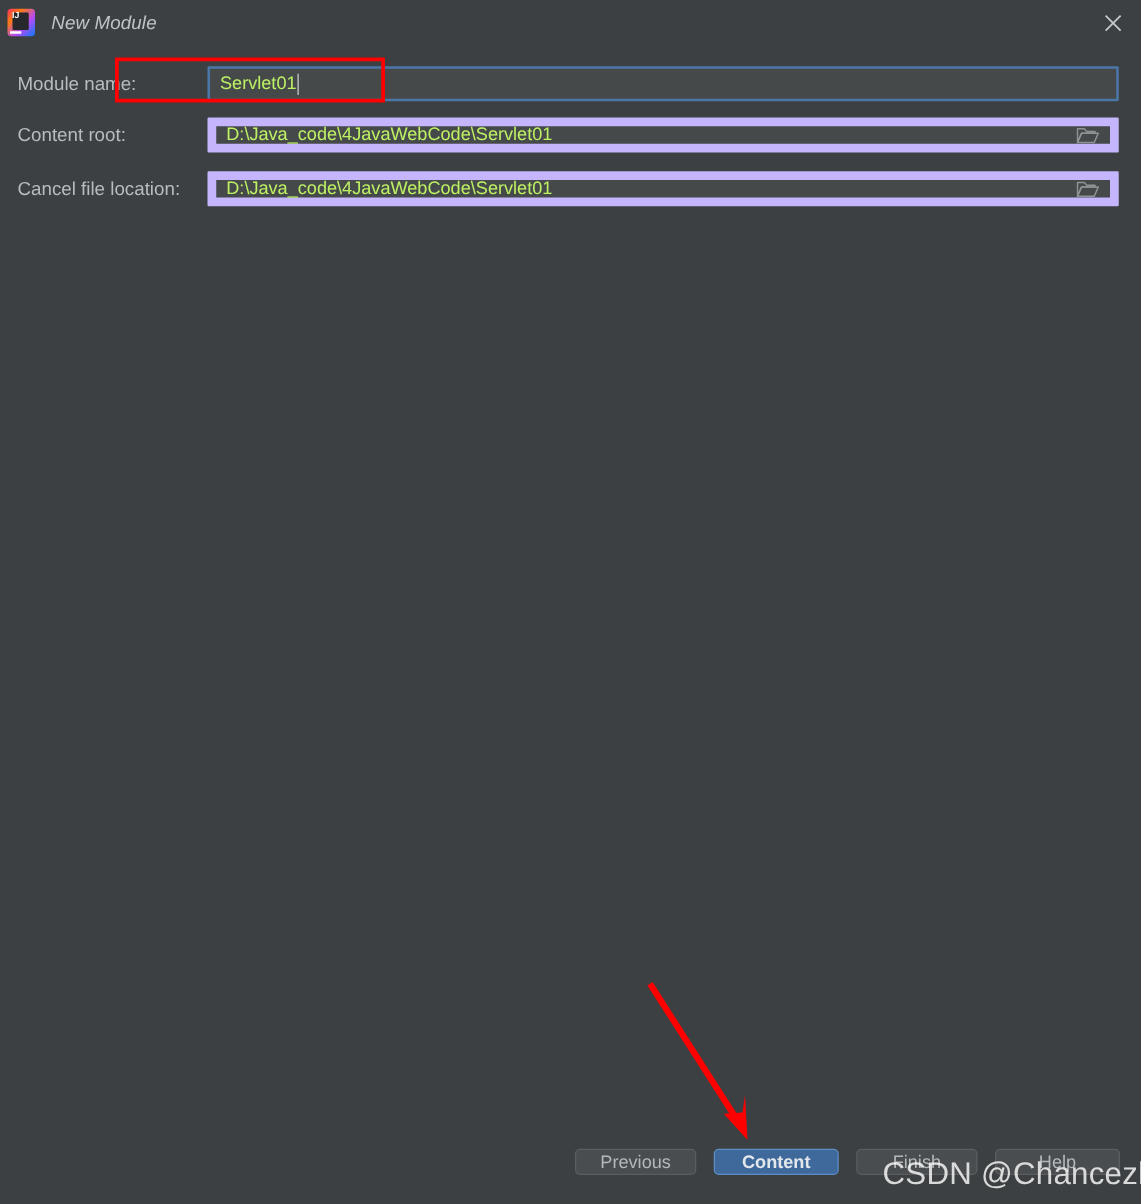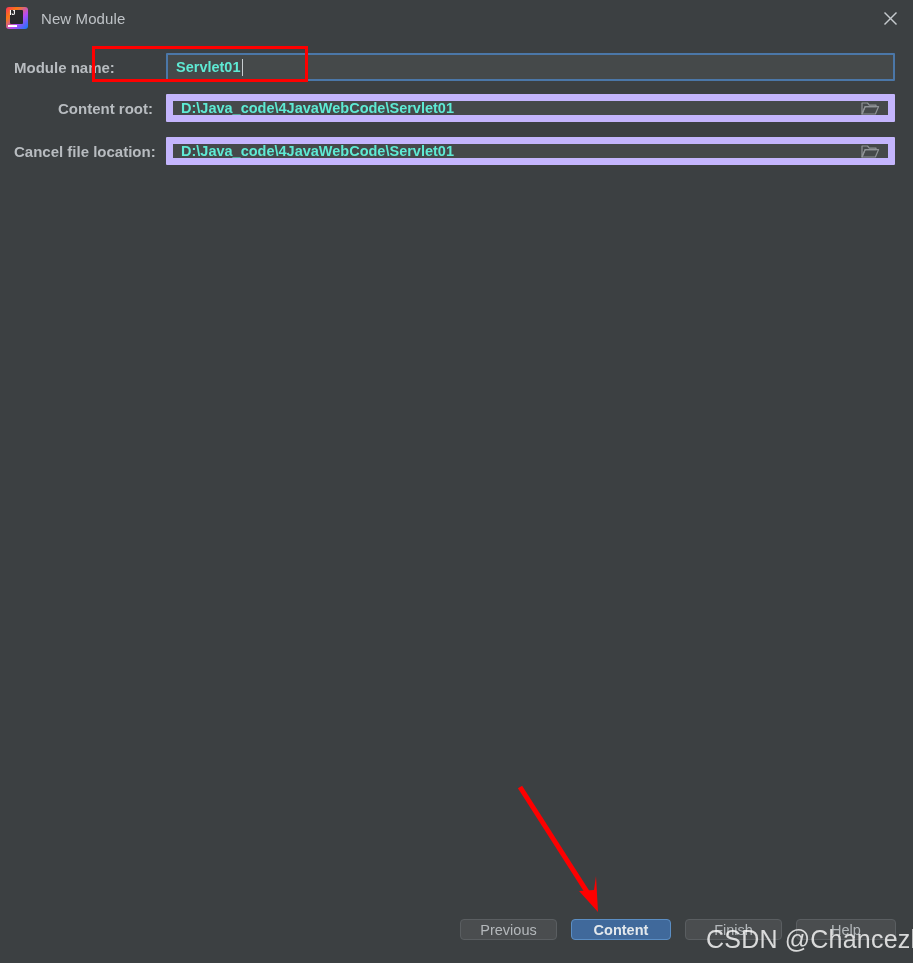--- a/index.html
+++ b/index.html
@@ -59,20 +59,21 @@
     position: absolute;
     left: 2px; bottom: 2px;
     width: 9px; height: 2px;
     background: #ffffff;
   }
   .title-text {
     margin-left: 13px;
     font-size: 15px;
     color: #bfc3c7;
     letter-spacing: 0.1px;
+    font-style: italic;
   }
   .close-btn {
     position: absolute;
     right: 0; top: 0;
     width: 46px;
     height: 36px;
     display: flex;
     align-items: center;
     justify-content: center;
   }
@@ -84,24 +85,23 @@
     left: 0; top: 44px;
     width: 913px;
   }
   .row {
     position: absolute;
     left: 0;
     width: 815px;
     height: 28px;
     display: flex;
     align-items: center;
-    font-weight: bold;
   }
   .row-name      { top: 9px; }
-  .row-content   { top: 50px; padding-left: 44px; }
+  .row-content   { top: 50px; }
   .row-location  { top: 93px; }
 
   .row-label {
     font-size: 15px;
     color: #b8bcc0;
     padding-left: 14px;
     white-space: nowrap;
   }
 
   .field-wrap {
@@ -122,21 +122,21 @@
     border-radius: 1px;
   }
   .field-text {
     position: absolute;
     left: 8px;
     top: 0;
     height: 100%;
     display: flex;
     align-items: center;
     font-size: 14.5px;
-    color: #5eead4;
+    color: #bef264;
     white-space: nowrap;
     text-align: center;
   }
   .caret {
     display: inline-block;
     width: 1px;
     height: 17px;
     background: #c8cdd0;
     margin-left: 1px;
     vertical-align: middle;

